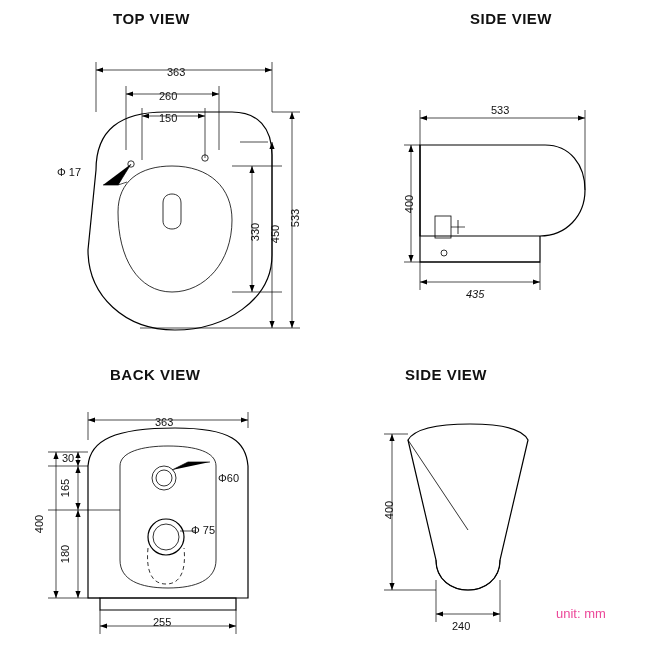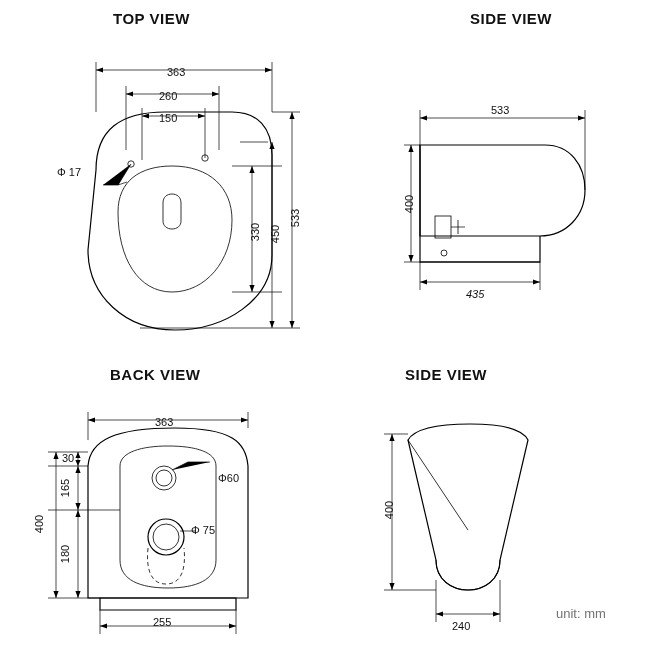--- a/index.html
+++ b/index.html
@@ -33,21 +33,21 @@
     white-space: nowrap;
     color: #111;
   }
   .dim-label.vert {
     transform-origin: 50% 50%;
   }
   .unit-label {
     position: absolute;
     font-size: 13px;
     white-space: nowrap;
-    color: #737373;
+    color: #ec4899;
   }
   svg {
     position: absolute;
     left: 0;
     top: 0;
     width: 650px;
     height: 650px;
     overflow: visible;
   }
   .outline {

